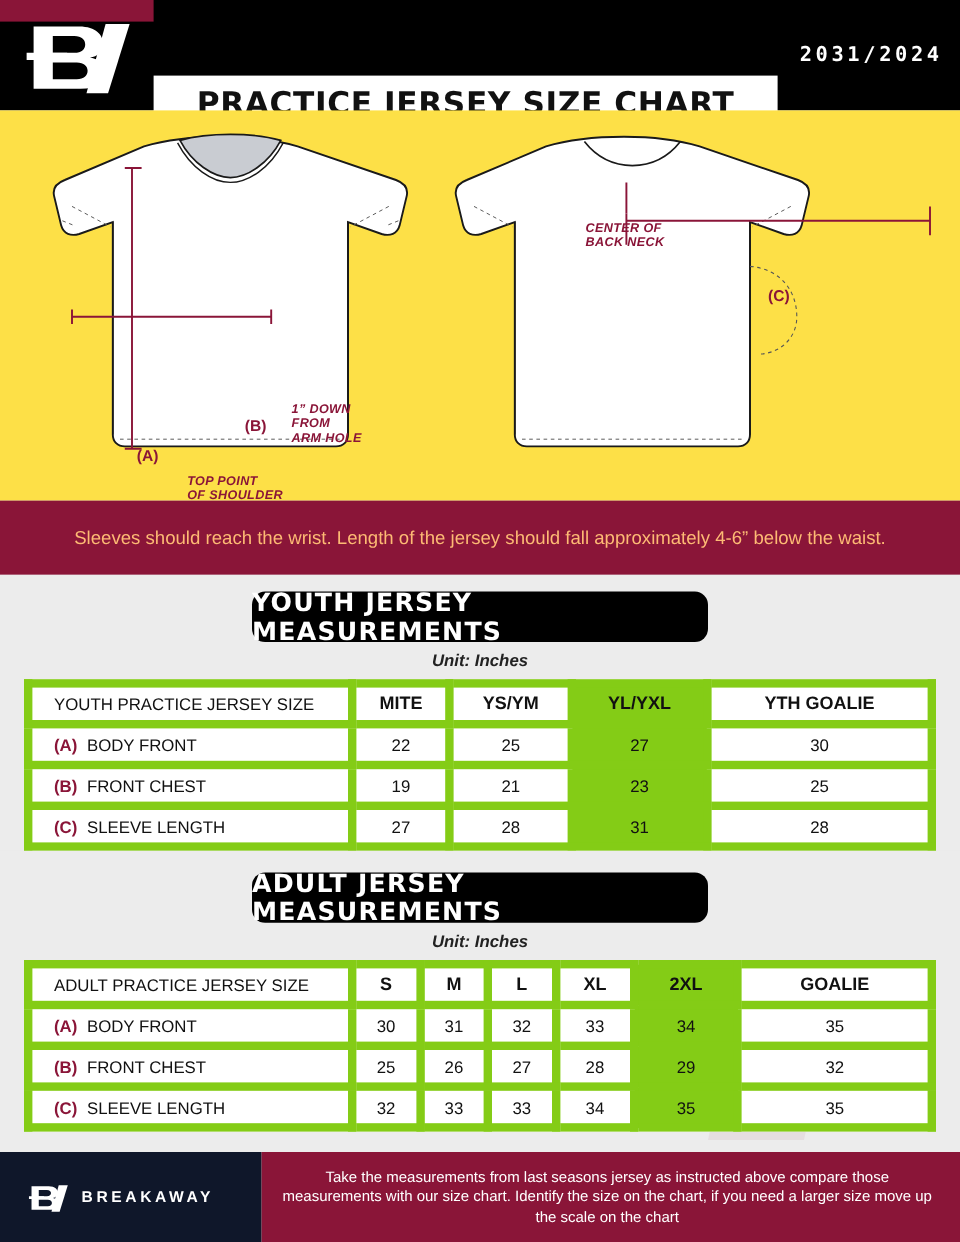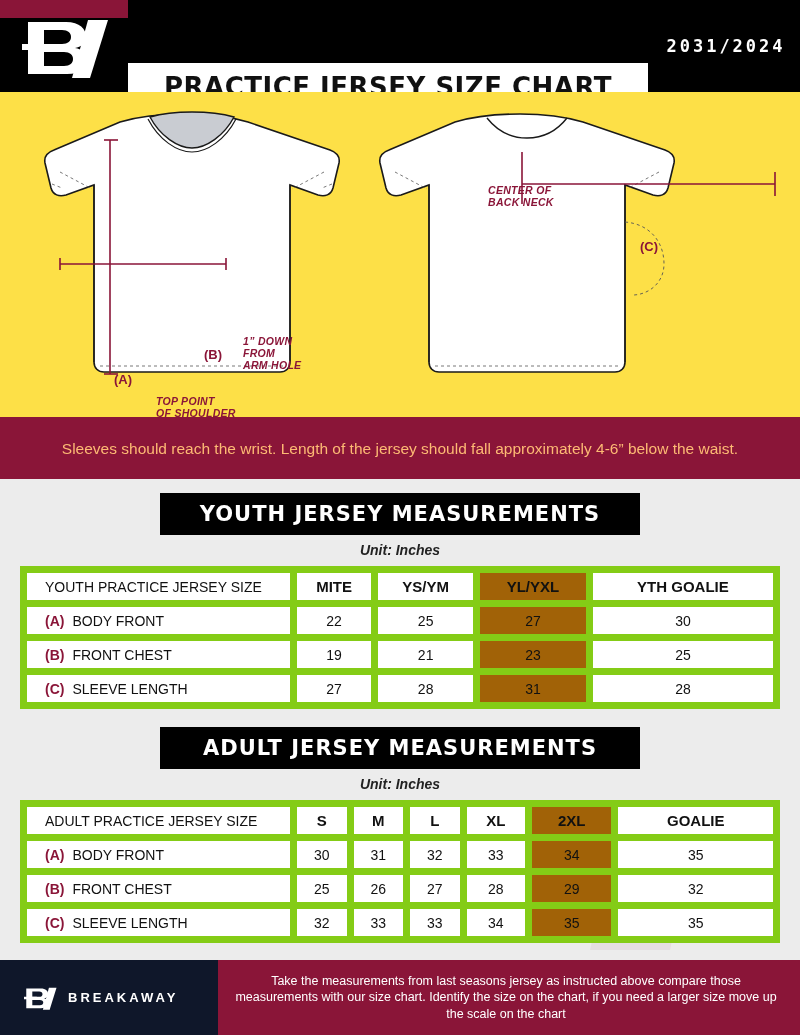--- a/index.html
+++ b/index.html
@@ -82,26 +82,27 @@
     text-align: center;
     font-size: 15.5px;
     line-height: 21px;
     padding: 0 60px;
   }
 
   
   .section { position: relative; background: #ececec; }
   .band {
     margin: 0 auto;
-    width: 480px; height: 42px;
+    width: 380px; height: 42px;
     background: #000000;
     display: flex; align-items: center; justify-content: center;
     color: #ffffff;
     font-size: 21px; font-weight: bold; letter-spacing: 1px;
     font-family: "DejaVu Sans", sans-serif;
+    border-radius: 11px;
   }
   .band-wrap { padding-top: 14px; }
   .unit {
     text-align: center;
     font-size: 14px; font-style: italic; font-weight: bold;
     color: #222;
     padding: 7px 0 8px 0;
   }
   table {
     width: 760px;
@@ -119,21 +120,21 @@
   thead th { font-weight: normal; font-size: 14.5px; }
   thead th.sizecol { font-weight: bold; font-size: 15px; }
   th.rowhead, td.rowhead {
     text-align: left;
     padding-left: 18px;
     font-size: 14px;
   }
   td.rowhead .mk {
     color: #8a1538; font-weight: bold; margin-right: 8px;
   }
-  .shade { background: #a16207; margin-left: 12px; }
+  .shade { background: #84cc16; margin-left: 12px; }
 
   
   .watermark {
     position: absolute;
     right: 40px; top: 520px;
     width: 330px; height: 430px;
     opacity: 0.06;
     pointer-events: none;
   }
 

